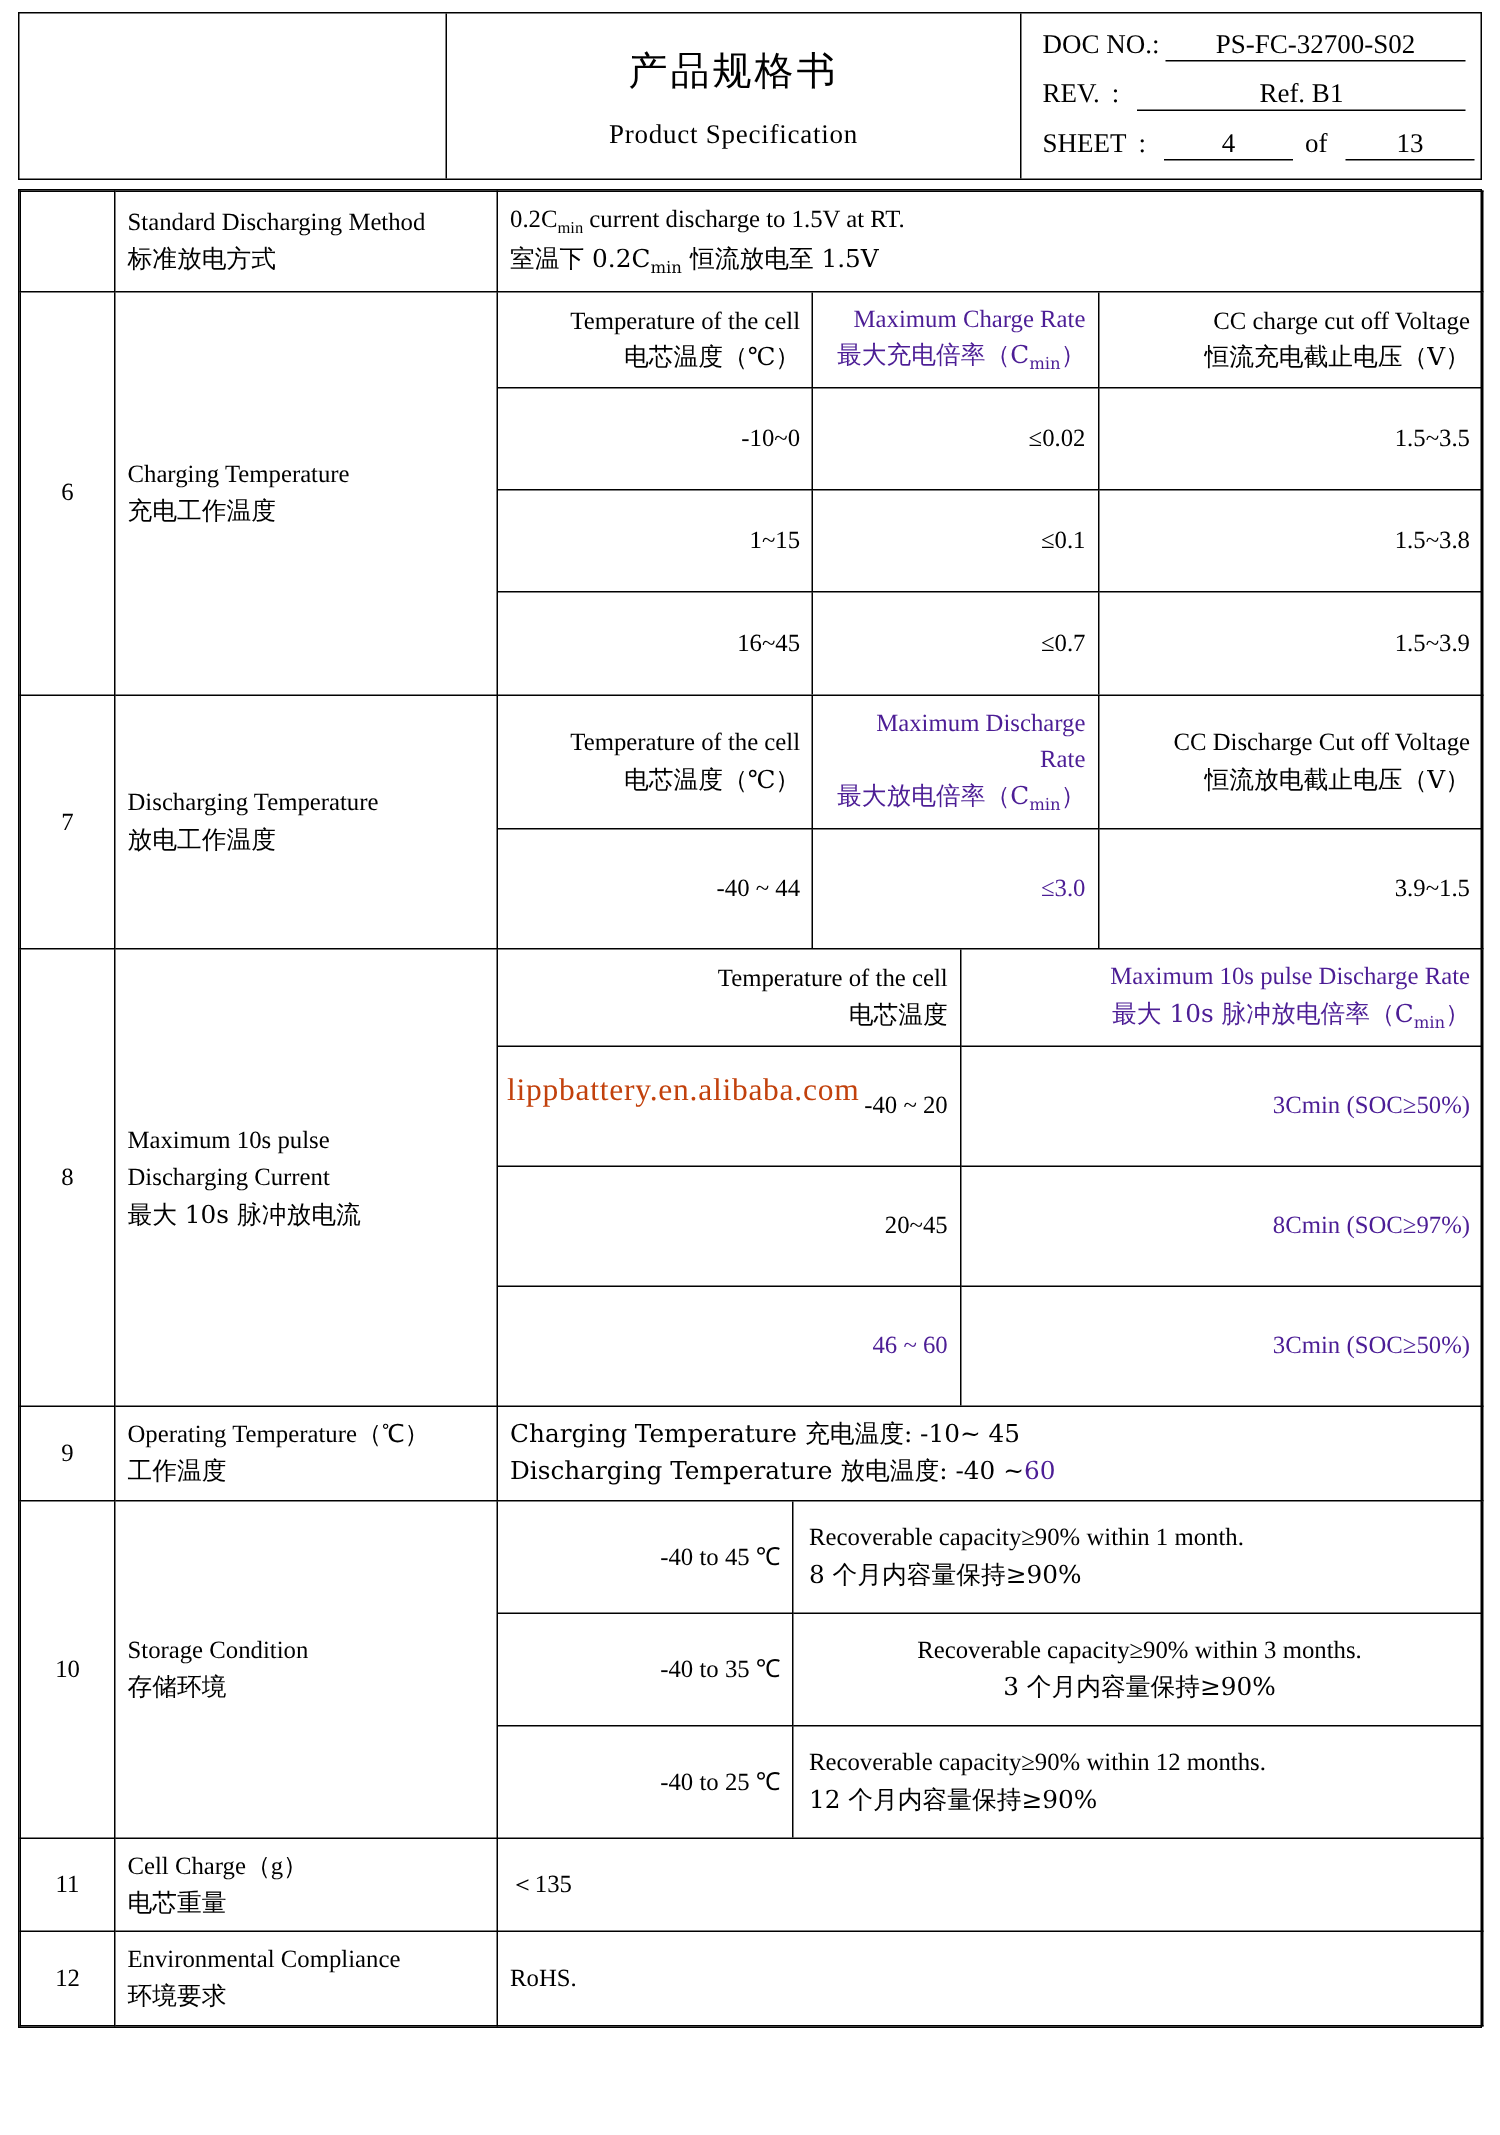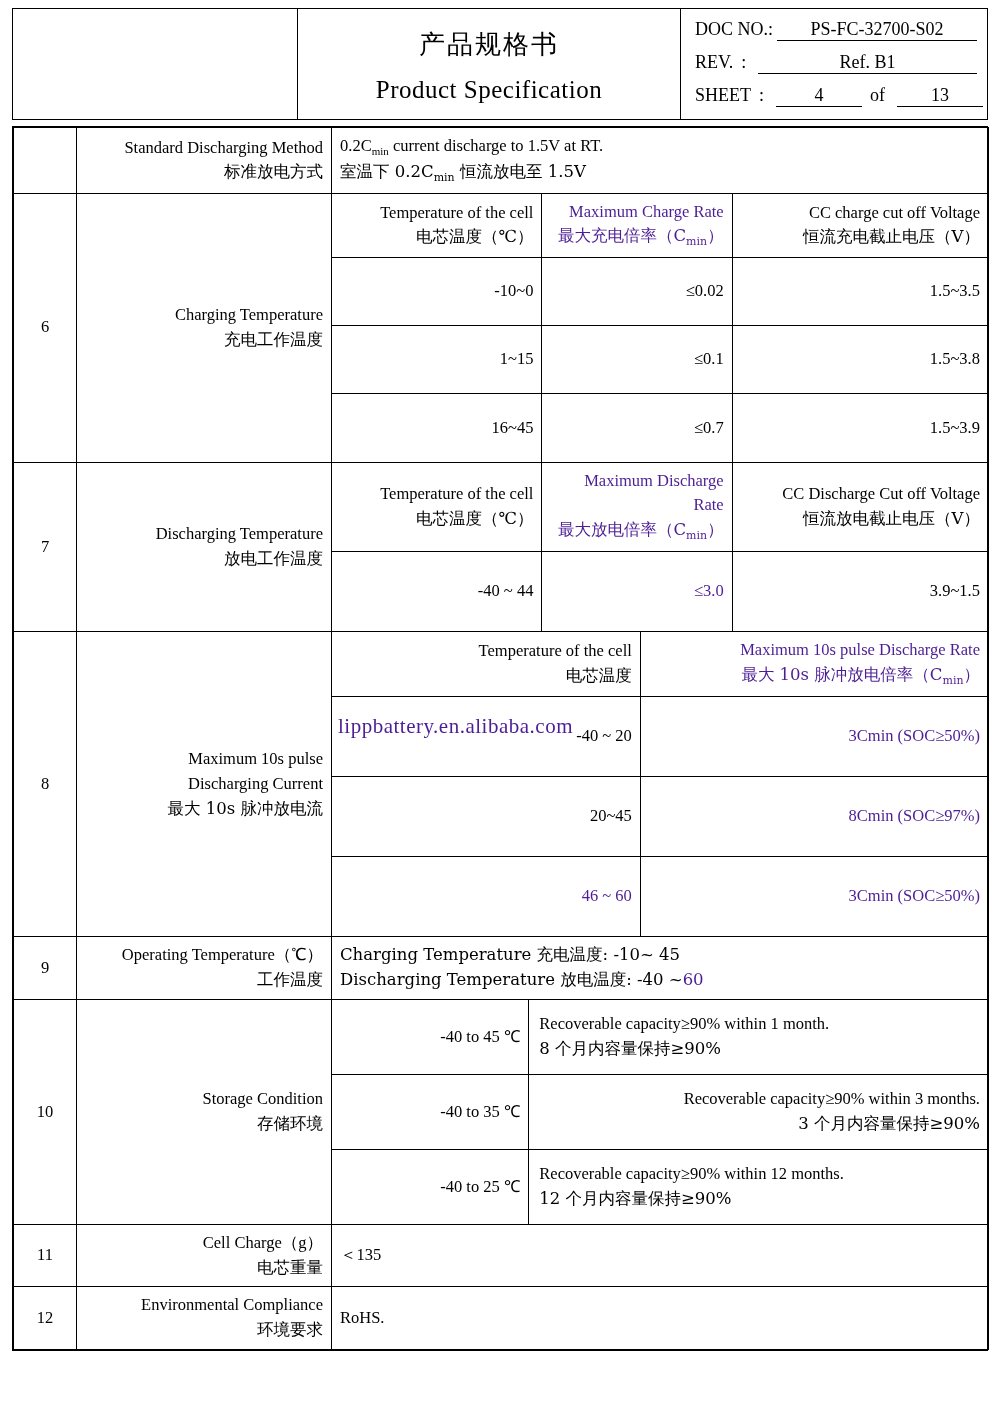--- a/index.html
+++ b/index.html
@@ -48,21 +48,21 @@
     justify-content: center;
     padding-top: 2px;
   }
   .title-cn {
     font-size: 26px;
     letter-spacing: 2px;
     margin-bottom: 14px;
     font-family: "DejaVu Serif", serif;
   }
   .title-en {
-    font-size: 25px;
+    font-size: 18px;
     letter-spacing: 0.5px;
   }
   .header-right {
     width: 306px;
     box-sizing: border-box;
     padding: 10px 10px 4px 14px;
     font-size: 18px;
     display: flex;
     flex-direction: column;
     justify-content: space-between;
@@ -101,21 +101,21 @@
     table-layout: fixed;
   }
   table.tbl td {
     border: 1px solid #000;
     padding: 6px 8px;
     vertical-align: middle;
     font-size: 16.5px;
     line-height: 1.5;
   }
   .col-num { width: 46px; text-align: center; }
-  .col-item { width: 238px; text-align: right; }
+  .col-item { width: 238px; }
   .red { color: #4c1d95; }
   .sub {
     font-size: 11px;
     vertical-align: sub;
   }
   .cn { font-family: "DejaVu Serif", serif; }
   .pad-l { padding-left: 14px; }
   .item-cell {
     padding-left: 14px;
     line-height: 1.55;
@@ -141,21 +141,21 @@
   .h-pad { padding: 10px 6px; }
   .tall { height: 68px; }
   .tall2 { height: 80px; }
 
   
   .watermark {
     position: absolute;
     left: 338px;
     top: 714px;
     font-size: 21px;
-    color: #4c1d95;
+    color: #c2410c;
     letter-spacing: 0.5px;
     pointer-events: none;
     font-family: "Liberation Serif", serif;
   }
 </style>
 </head>
 <body>
 
 <div class="page">
 
@@ -360,21 +360,21 @@
             <tbody>
                   <tr>
               <td class="noleft" style="height:62px">-40 to 45 ℃</td>
               <td class="noright" style="text-align:left;padding-left:10px">
                 <div>Recoverable capacity≥90% within 1 month.</div>
                 <div class="cn">8 个月内容量保持≥90%</div>
               </td>
             </tr>
             <tr>
               <td class="noleft" style="height:62px">-40 to 35 ℃</td>
-              <td class="noright" style="text-align:right;padding-left:10px">
+              <td class="noright" style="text-align:center;padding-left:10px">
                 <div>Recoverable capacity≥90% within 3 months.</div>
                 <div class="cn">3 个月内容量保持≥90%</div>
               </td>
             </tr>
             <tr>
               <td class="noleft" style="height:62px">-40 to 25 ℃</td>
               <td class="noright" style="text-align:left;padding-left:10px">
                 <div>Recoverable capacity≥90% within 12 months.</div>
                 <div class="cn">12 个月内容量保持≥90%</div>
               </td>

